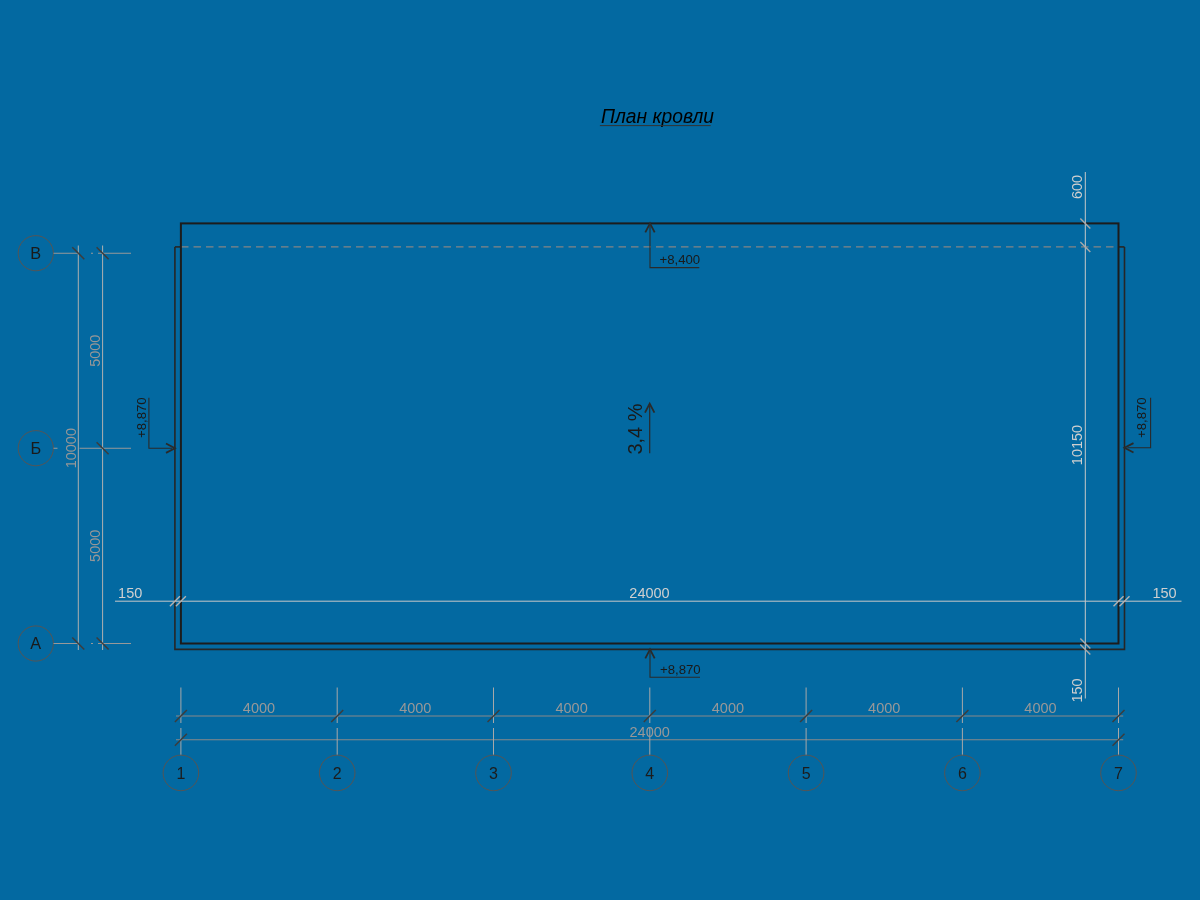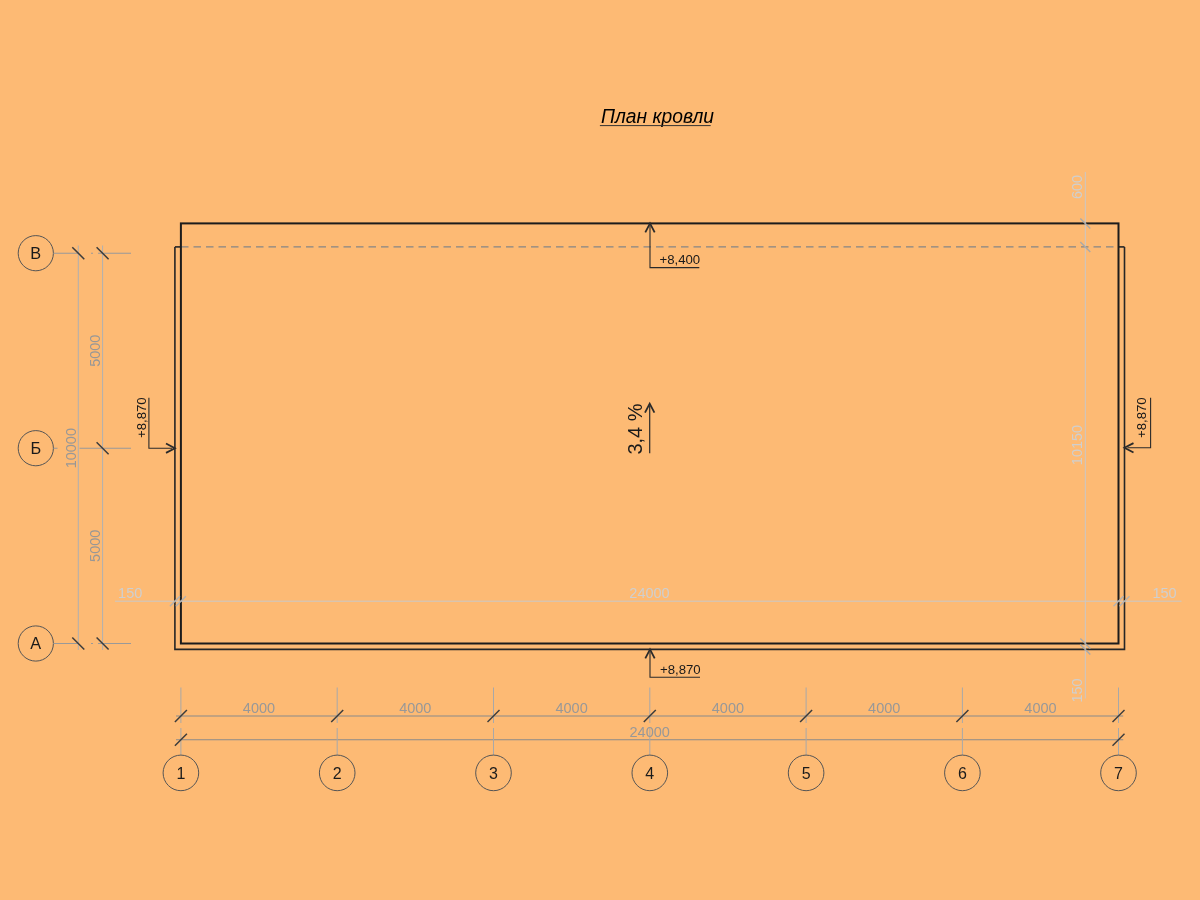--- a/index.html
+++ b/index.html
@@ -1,16 +1,16 @@
 <!DOCTYPE html>
 <html><head>
 <meta charset="utf-8">
 <style>
 html,body{margin:0;padding:0;background:#fff;}
-#page{position:relative;width:1200px;height:900px;background:#fdba74;overflow:hidden;}
+#page{position:relative;width:1200px;height:900px;background:#0369a1;overflow:hidden;}
 svg text{font-family:"Liberation Sans",sans-serif;}
 </style>
 </head>
 <body>
 <div id="page">
 <svg width="1200" height="900" viewBox="0 0 1200 900">
 
 <text x="657.5" y="122.6" text-anchor="middle" font-size="20" font-style="italic" fill="#000" textLength="113" lengthAdjust="spacingAndGlyphs">План кровли</text>
 <line x1="599.9" y1="125.6" x2="710.7" y2="125.6" stroke="#333" stroke-width="1"></line>
 

